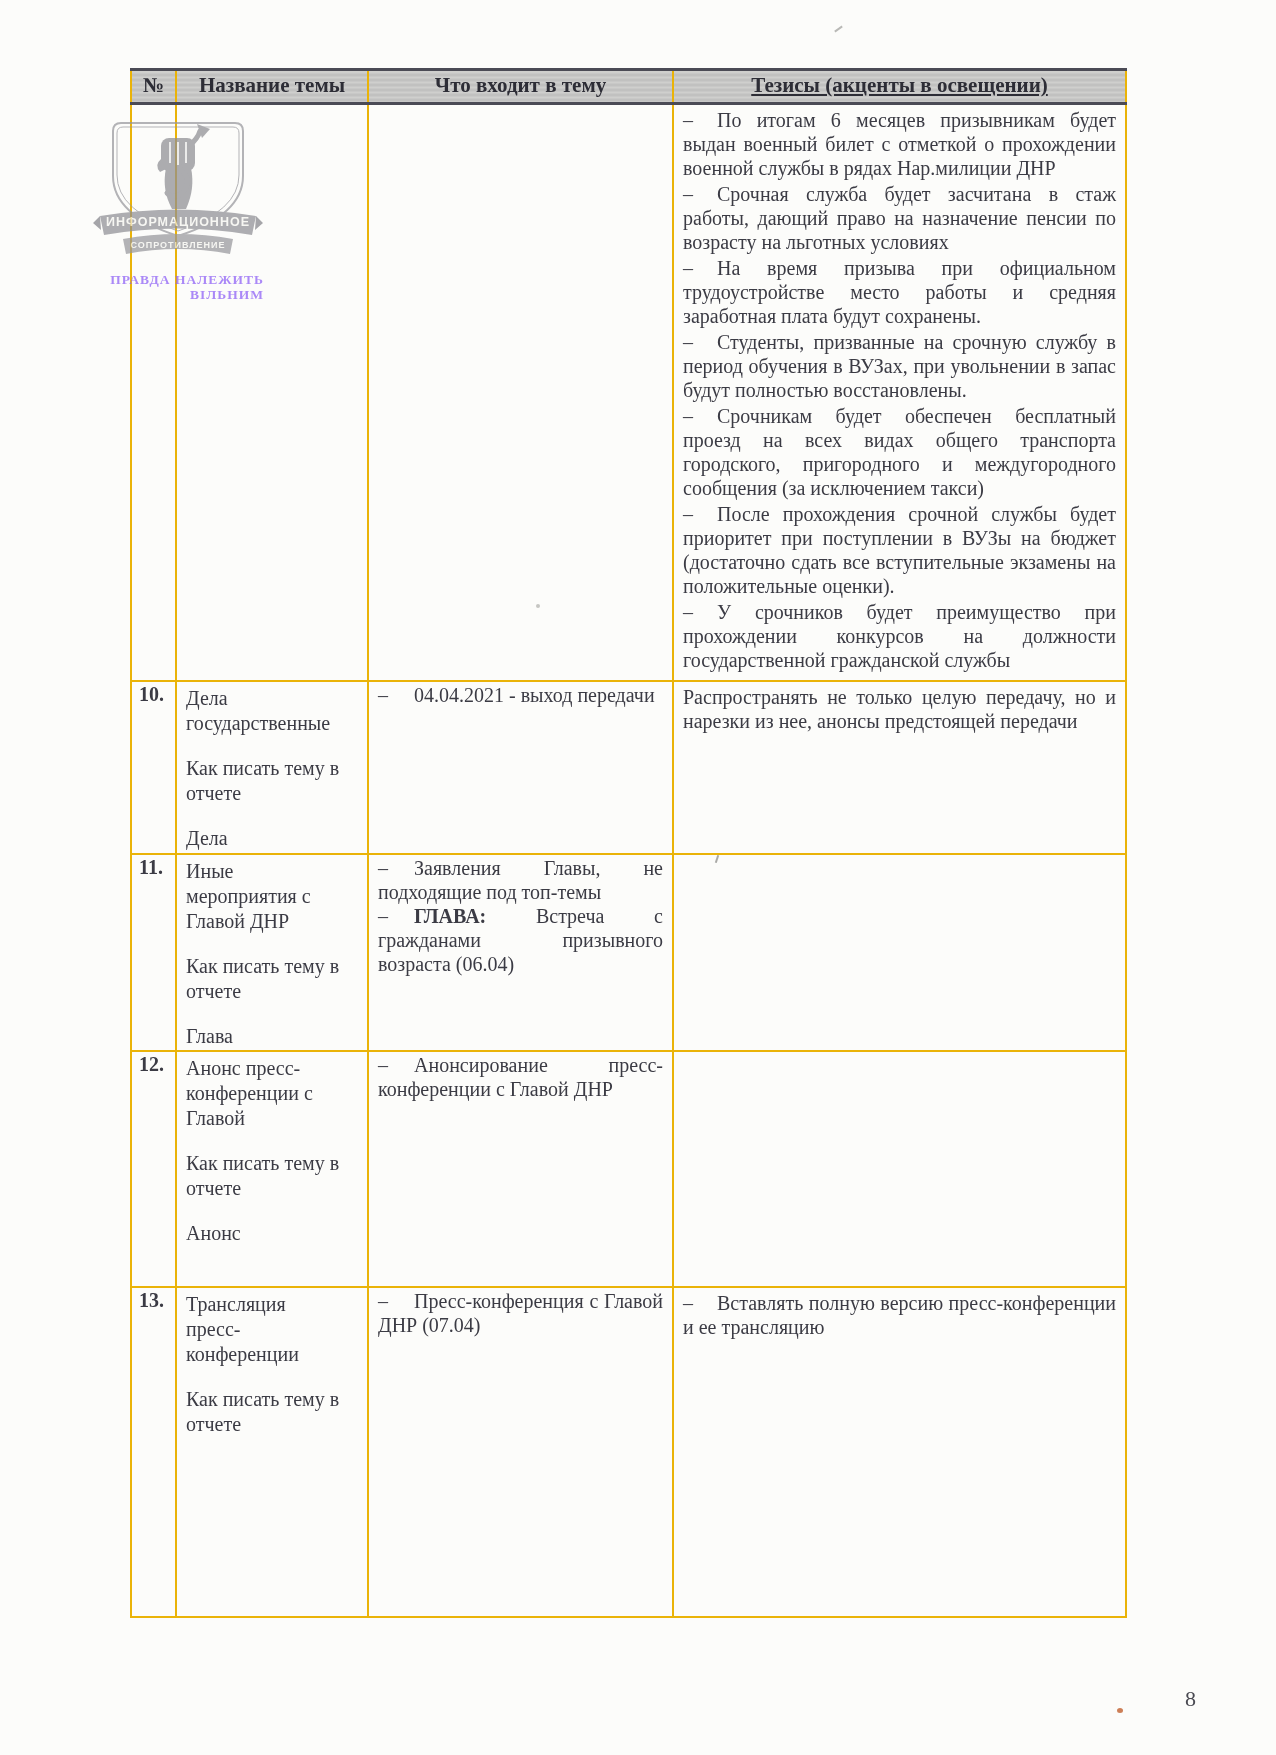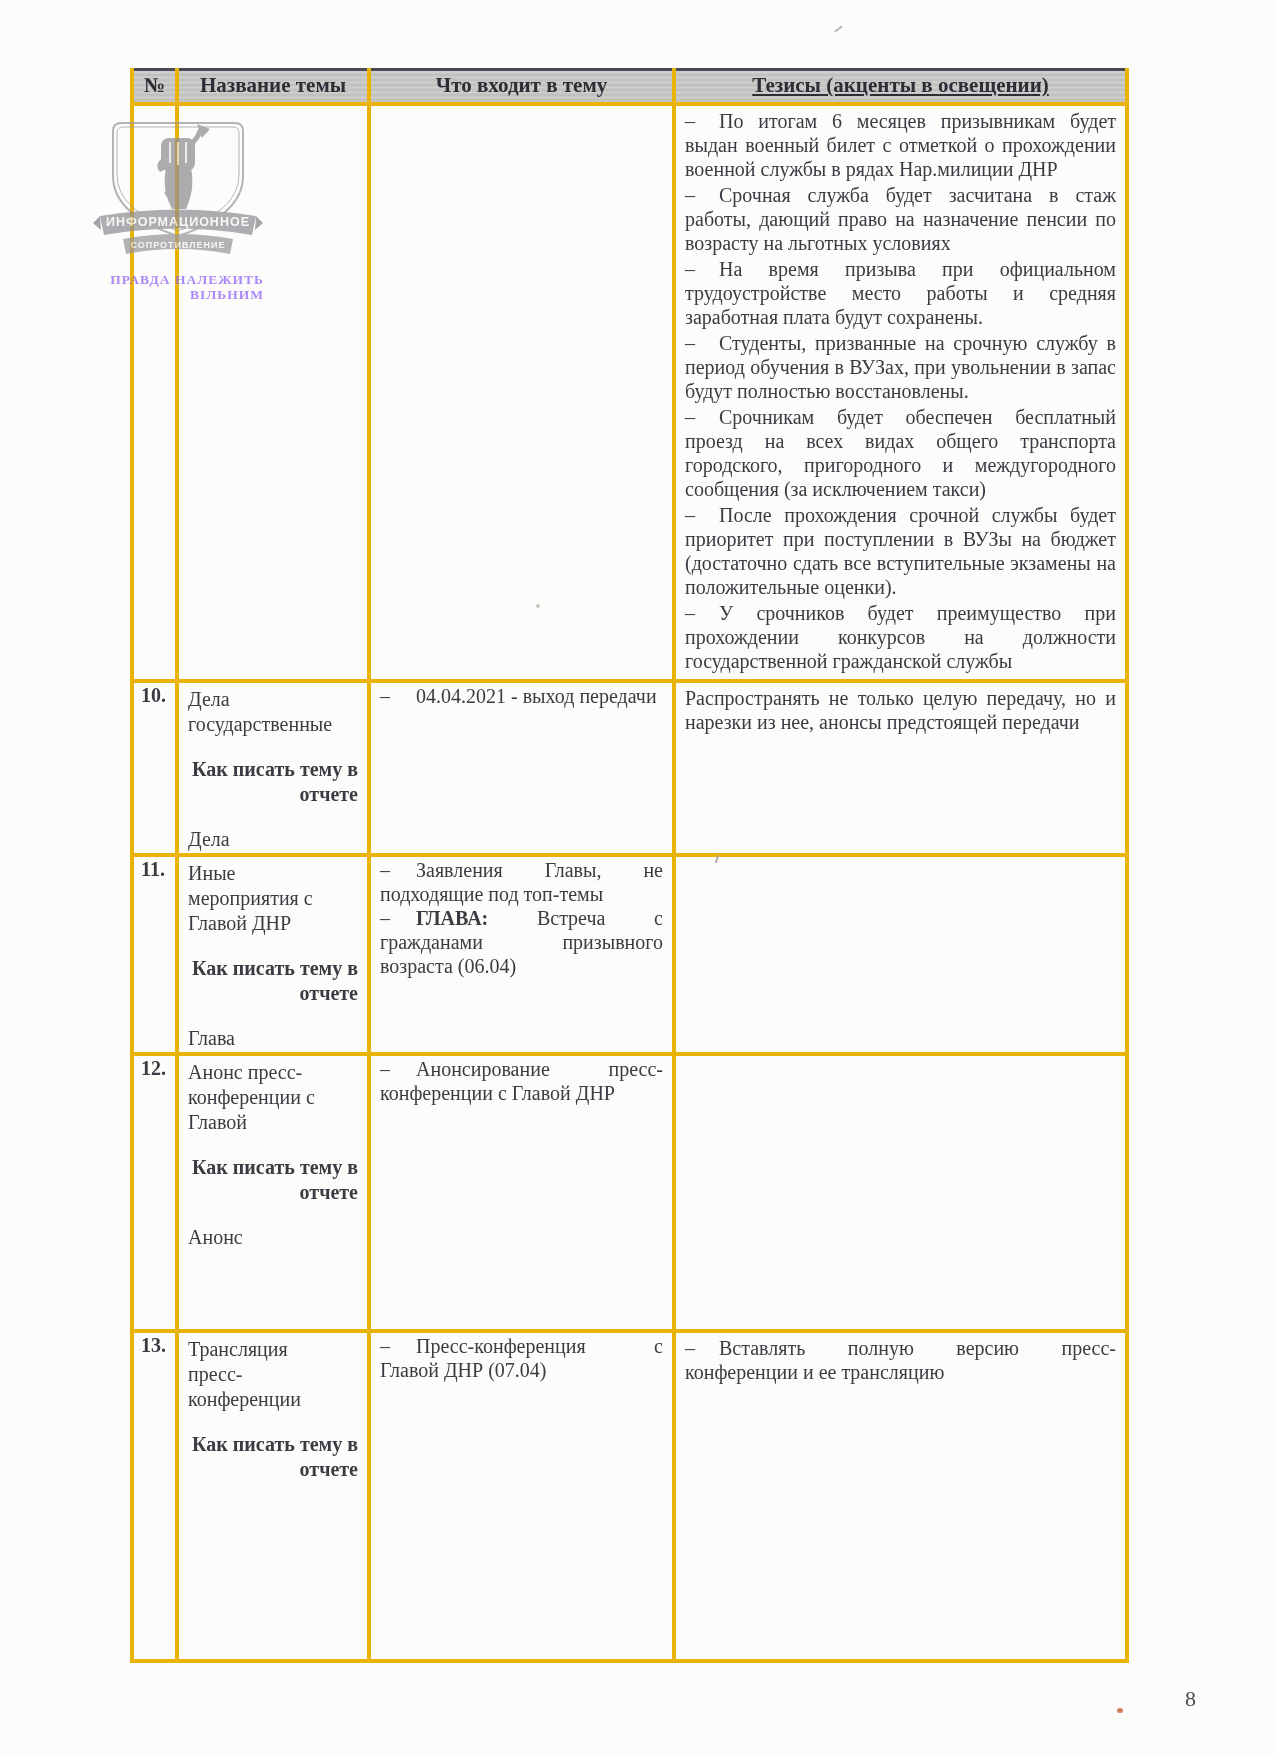--- a/index.html
+++ b/index.html
@@ -14,41 +14,41 @@
     position:absolute; left:130px; top:68px;
     border-collapse:collapse; table-layout:fixed; width:995px;
     font-size:20px;
   }
   .c-num   { width:45px; }
   .c-topic { width:192px; }
   .c-inc   { width:305px; }
   .c-thes  { width:453px; }
 
   .doc-table th, .doc-table td {
-    border:4px solid #eab308; vertical-align:top; padding:1px 9px;
+    border:2px solid #eab308; vertical-align:top; padding:1px 9px;
   }
   .doc-table thead th {
     background:repeating-linear-gradient(180deg,#cfcfcd 0 2px,#c1c1c0 2px 5px);
     border-top:3px solid #4b4b55; border-bottom:3px solid #4b4b55;
     font-size:21px; font-weight:bold; color:#2d2d36;
     text-align:center; padding:2px 3px; height:27px;
   }
   .u { text-decoration:underline; }
 
   .r-cont { height:577px; }
   .r10 { height:173px; }
   .r11 { height:156px; }
-  .r12 { height:277px; }
+  .r12 { height:236px; }
   .r13 { height:330px;margin-left:32px; }
 
   td.num { font-weight:bold; padding-left:7px; }
 
   td.topic p { margin:0; line-height:25px; }
   .t-title { white-space:pre-line; padding-top:3px; }
-  .howto   { font-weight:bold; margin-top:20px !important;text-align:right; }
+  .howto   { font-weight:normal; margin-top:20px !important; }
   .keyword { margin-top:20px !important; }
 
   .li {
     margin:0; text-align:justify; line-height:24px;
   }
   .dash { display:inline-block; width:34px; }
   td.inc .dash { width:36px; }
   td.thes .li { padding-top:2px; }
 
   

